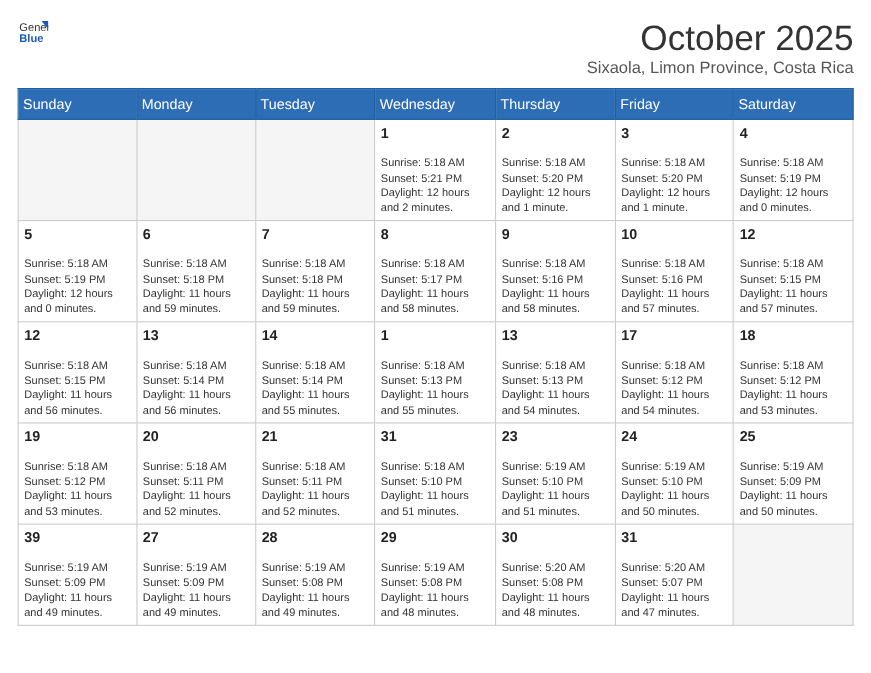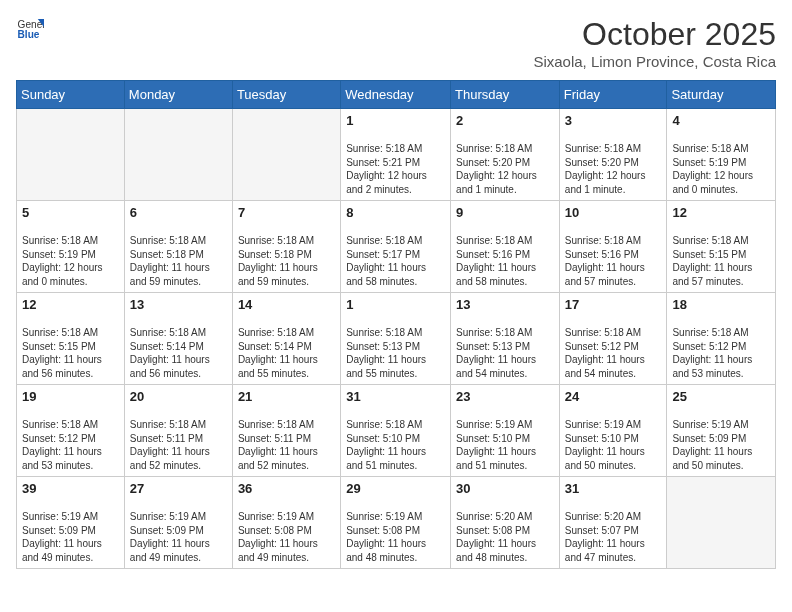--- a/index.html
+++ b/index.html
@@ -310,21 +310,21 @@
 and 49 minutes.</div>
         </td>
         <td>
           <div class="day-num">27</div>
           <div class="cell-info" style="white-space: pre-line;">Sunrise: 5:19 AM
 Sunset: 5:09 PM
 Daylight: 11 hours
 and 49 minutes.</div>
         </td>
         <td>
-          <div class="day-num">36</div>
+          <div class="day-num">28</div>
           <div class="cell-info" style="white-space: pre-line;">Sunrise: 5:19 AM
 Sunset: 5:08 PM
 Daylight: 11 hours
 and 49 minutes.</div>
         </td>
         <td>
           <div class="day-num">29</div>
           <div class="cell-info" style="white-space: pre-line;">Sunrise: 5:19 AM
 Sunset: 5:08 PM
 Daylight: 11 hours

